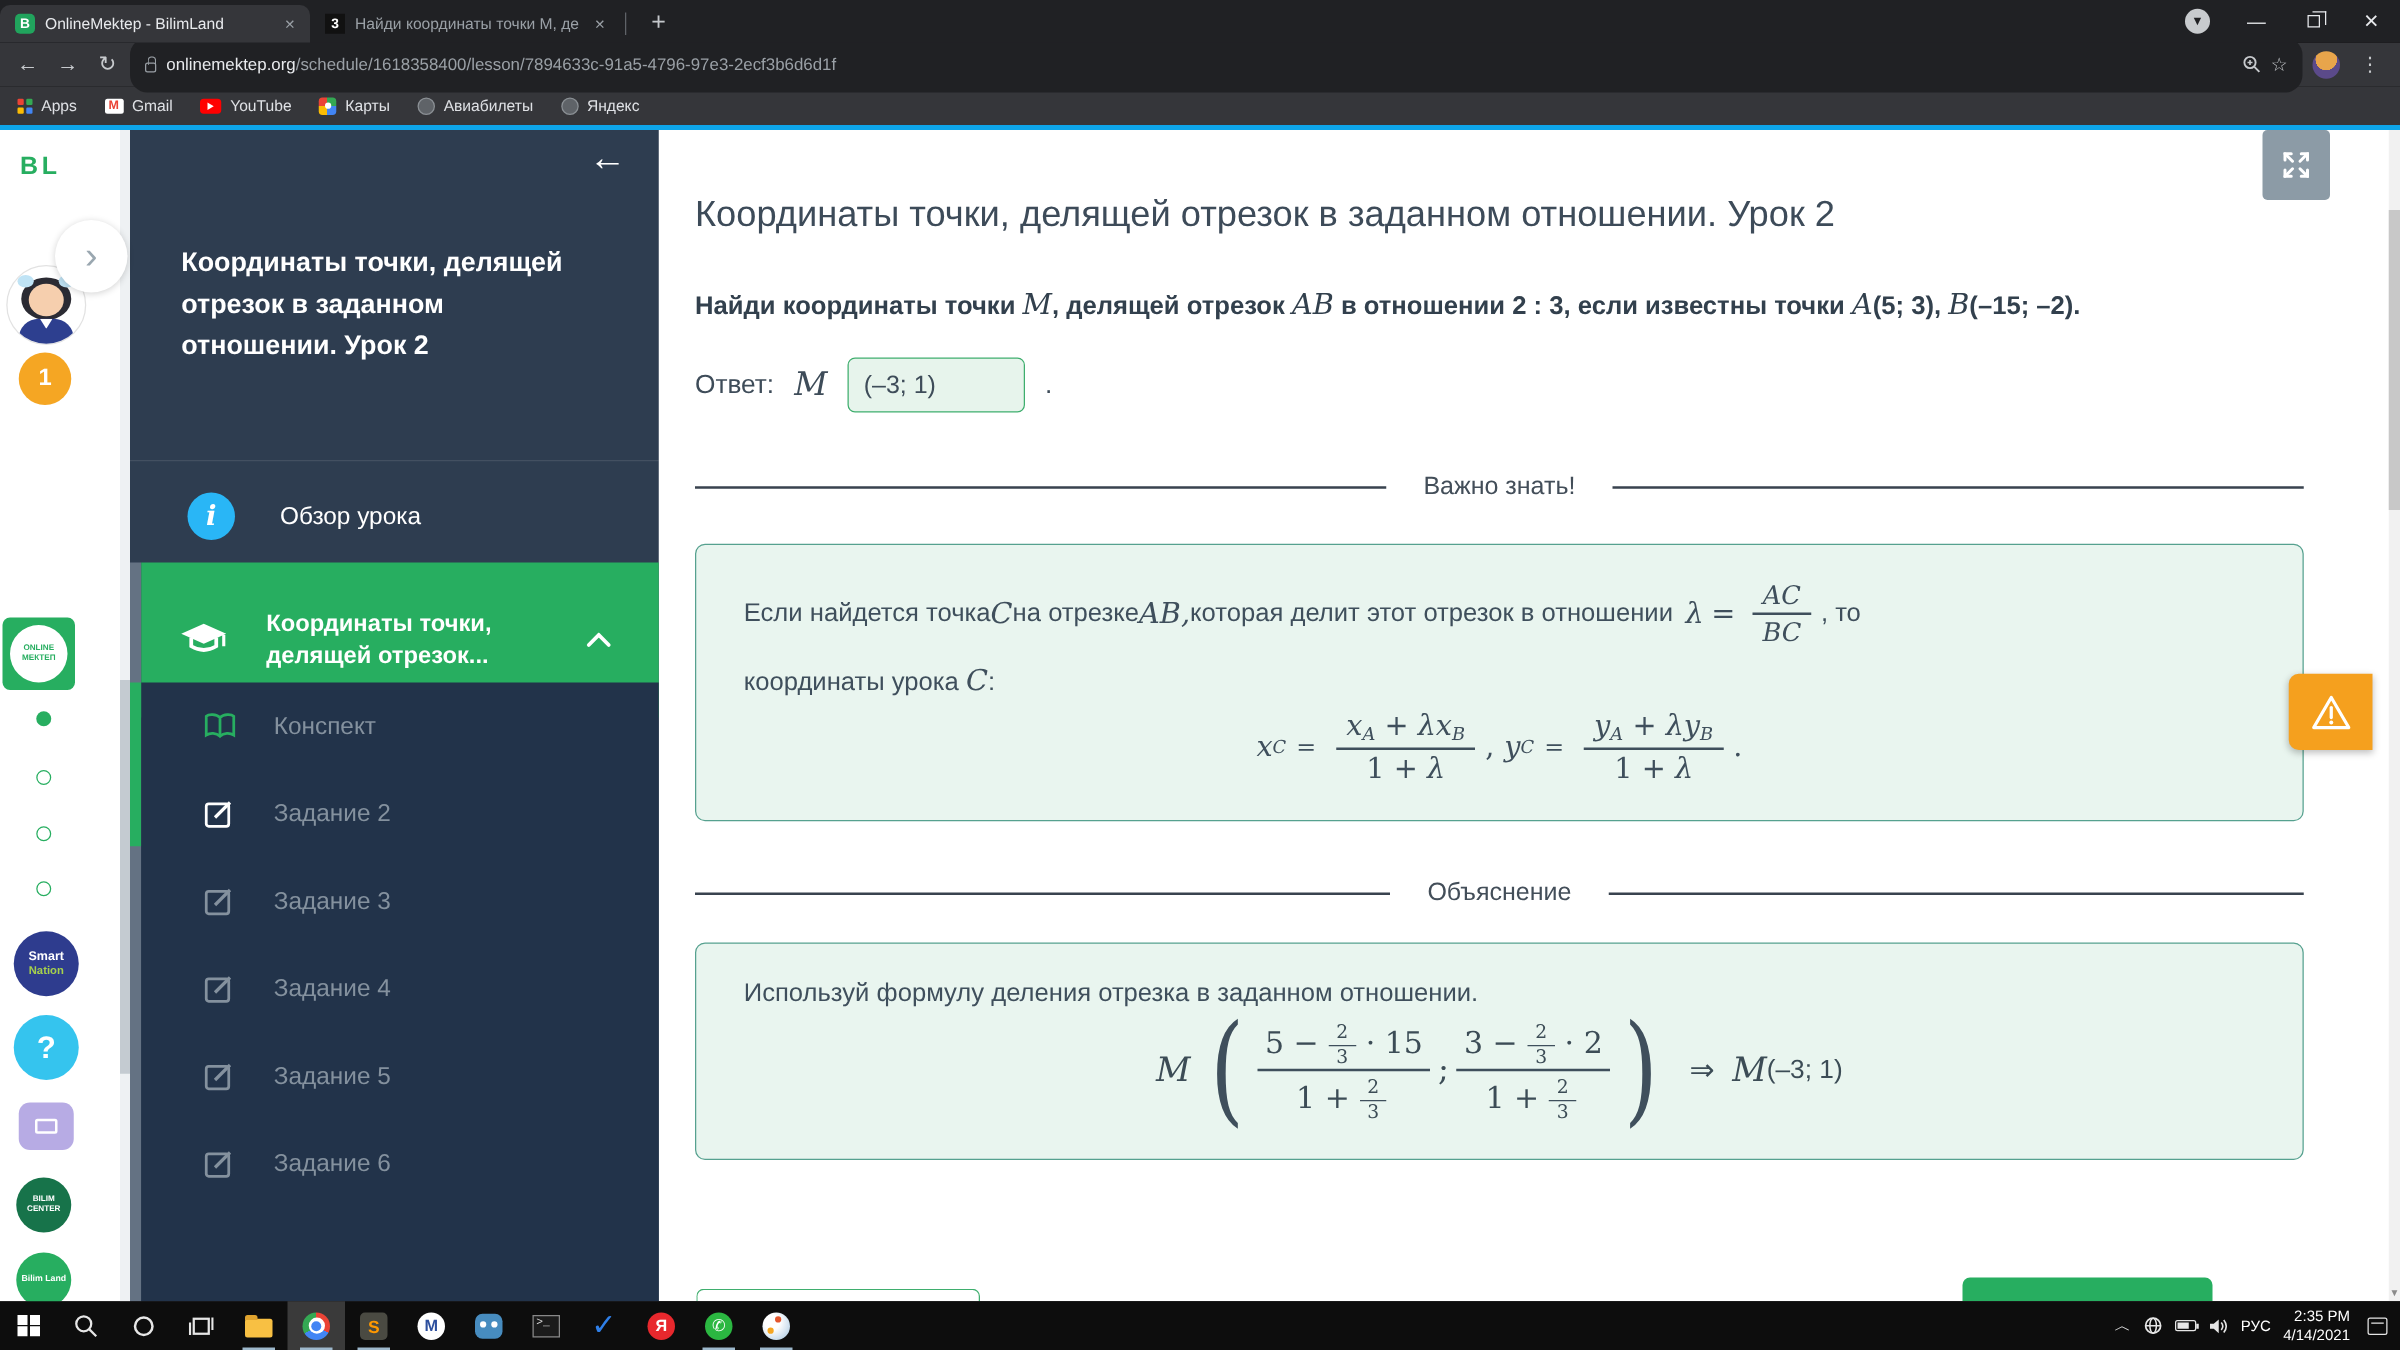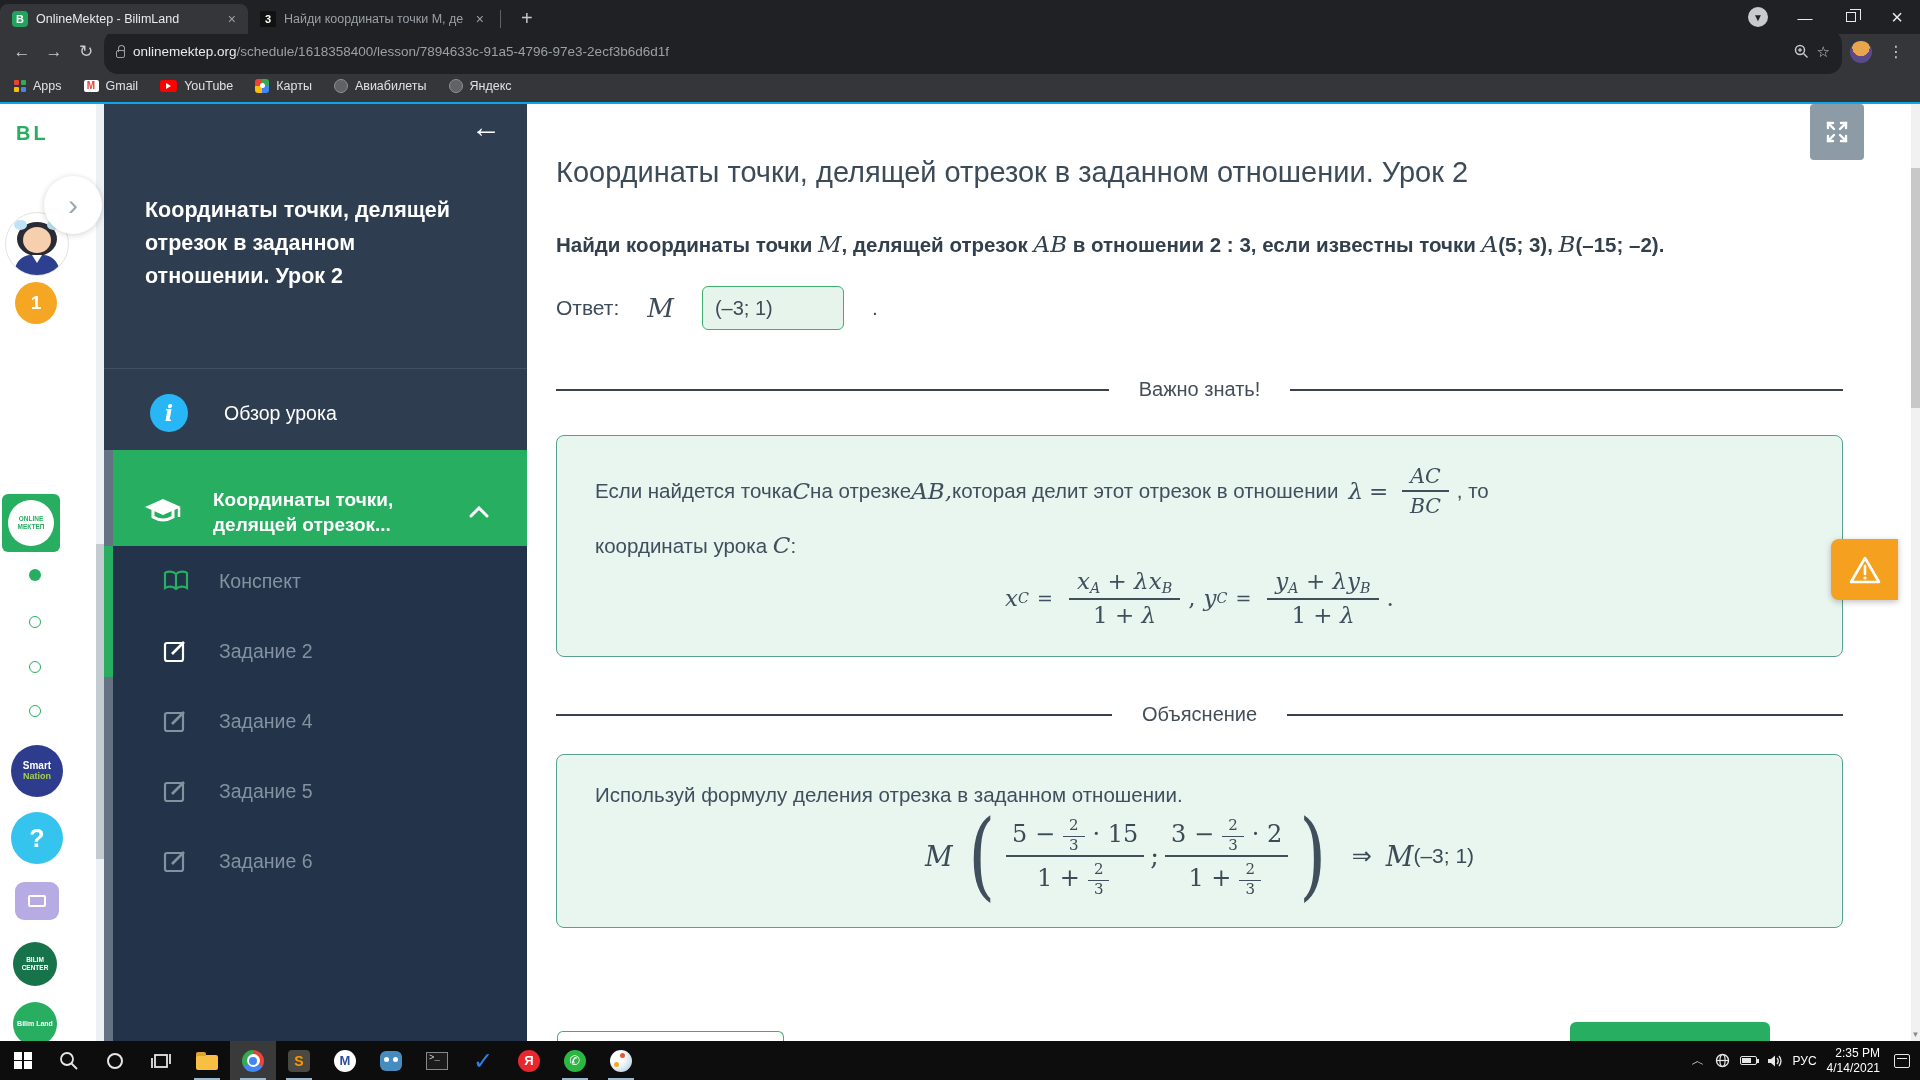--- a/index.html
+++ b/index.html
@@ -27,21 +27,21 @@
   .navbtn { width:28px; height:28px; display:flex; align-items:center; justify-content:center; color:#c7cacd; font-size:17px; border-radius:50%; }
   .urlpill { flex:1; height:44px; background:#202124; border-radius:14px; display:flex; align-items:center; padding:0 12px; gap:8px; }
   .lock { width:9px; height:8px; border:1.5px solid #9aa0a6; border-radius:2px; position:relative; margin-top:4px; }
   .lock:before { content:""; position:absolute; top:-6px; left:0.5px; width:5px; height:6px; border:1.5px solid #9aa0a6; border-bottom:none; border-radius:4px 4px 0 0; }
   .url { font-size:13.5px; color:#9aa0a6; white-space:nowrap; overflow:hidden; flex:1; }
   .url b { color:#e8eaed; font-weight:normal; }
   .pill-ic { color:#c7cacd; font-size:15px; }
   .avatar-mini { width:22px; height:22px; border-radius:50%; background:radial-gradient(circle at 50% 30%, #e8a54b 0 45%, #5b4a8a 46% 100%); margin:0 4px; }
   .kebab { color:#c7cacd; font-size:16px; padding:0 8px; }
 
-  .bookmarks { height:35px; background:#35363a; display:flex; align-items:center; padding:0 14px; gap:22px; border-bottom:2px solid #0ea5e9; }
+  .bookmarks { height:35px; background:#35363a; display:flex; align-items:center; padding:0 14px; gap:22px; border-bottom:4px solid #0ea5e9; }
   .bm { display:flex; align-items:center; gap:7px; font-size:12.5px; color:#dfe1e5; }
   .bm-apps { display:grid; grid-template-columns:repeat(2,5px); grid-gap:2px; }
   .bm-apps i { width:5px; height:5px; border-radius:1px; }
   .bm-gmail { width:15px; height:12px; background:#fff; border-radius:2px; color:#ea4335; font-size:10px; font-weight:bold; display:flex; align-items:center; justify-content:center; }
   .bm-yt { width:17px; height:12px; background:#ff0000; border-radius:3px; position:relative; }
   .bm-yt:before { content:""; position:absolute; left:6px; top:3px; border-left:5px solid #fff; border-top:3px solid transparent; border-bottom:3px solid transparent; }
   .bm-maps { width:14px; height:14px; border-radius:3px; background:conic-gradient(#34a853 0 25%, #4285f4 0 50%, #fbbc04 0 75%, #ea4335 0); position:relative; }
   .bm-maps:before { content:""; position:absolute; left:4.5px; top:4.5px; width:5px; height:5px; border-radius:50%; background:#fff; }
   .bm-globe { width:14px; height:14px; border-radius:50%; background:#5f6368; border:1.5px solid #8b9095; }
 
@@ -95,21 +95,21 @@
   .sitem .slab { margin-left:30px; font-size:19.5px; color:#84919e; }
   .sitem.current .slab { color:#fff; }
 
   
   .content { flex:1; position:relative; padding-left:29px; color:#3e4c59; overflow:hidden; }
   .expand-btn { position:absolute; top:0; right:56px; width:54px; height:56px; background:#8c9ba6; border-radius:4px; display:flex; align-items:center; justify-content:center; z-index:4; }
   .page-title { margin-top:52px; font-size:29px; font-weight:500; color:#3d4b59; }
   .mi { font-family:"DejaVu Serif",serif; font-style:italic; font-weight:normal; }
   .question { margin-top:38px; width:1292px; font-size:20.5px; font-weight:bold; color:#32404d; line-height:35px; }
   .question .mi { font-size:23px; }
-  .answer { margin-top:24px; display:flex; align-items:center; gap:28px; font-size:21px; color:#3e4c59;text-align:center; }
+  .answer { margin-top:24px; display:flex; align-items:center; gap:16px; font-size:21px; color:#3e4c59;text-align:center; }
   .answer .mi { font-size:26px; }
   .ans-input { width:142px; height:44px; background:#e7f4ec; border:1px solid #3fae6e; border-radius:6px; display:flex; align-items:center; padding-left:12px; font-size:20px; color:#3e4c59; }
   .hdiv { margin-top:48px; width:1287px; display:flex; align-items:center; }
   .hdiv .line { flex:1; height:2px; background:#39434f; }
   .hdiv .cap-t { padding:0 30px; font-size:20px; color:#434e59; }
   .gbox { margin-top:34px; width:1287px; border:1px solid #56a18f; border-radius:8px; background:#e9f5ef; padding:28px 38px; font-size:20.5px; color:#3f4f5c; }
   .gbox .mi { font-size:23px; }
   .b1l1 { display:flex; align-items:center; flex-wrap:wrap; }
   .b1l2 { margin-top:14px; }
   .frac { display:inline-flex; flex-direction:column; text-align:center; font-family:"DejaVu Serif",serif; font-style:italic; margin:0 8px; vertical-align:middle; }
@@ -329,20 +329,29 @@
           </span>
           <span class="slab">Задание 2</span>
         </div>
         <div class="sitem">
           <span class="sic">
             <svg width="25" height="25" viewBox="0 0 25 25">
                 <rect x="2" y="4" width="18" height="18" rx="2" fill="none" stroke="#84919e" stroke-width="2.2"></rect>
                 <line x1="9" y1="15" x2="21" y2="3" stroke="#84919e" stroke-width="2.6"></line>
               </svg>
           </span>
+          <span class="slab">Задание 3</span>
+        </div>
+        <div class="sitem">
+          <span class="sic">
+            <svg width="25" height="25" viewBox="0 0 25 25">
+                <rect x="2" y="4" width="18" height="18" rx="2" fill="none" stroke="#84919e" stroke-width="2.2"></rect>
+                <line x1="9" y1="15" x2="21" y2="3" stroke="#84919e" stroke-width="2.6"></line>
+              </svg>
+          </span>
           <span class="slab">Задание 4</span>
         </div>
         <div class="sitem">
           <span class="sic">
             <svg width="25" height="25" viewBox="0 0 25 25">
                 <rect x="2" y="4" width="18" height="18" rx="2" fill="none" stroke="#84919e" stroke-width="2.2"></rect>
                 <line x1="9" y1="15" x2="21" y2="3" stroke="#84919e" stroke-width="2.6"></line>
               </svg>
           </span>
           <span class="slab">Задание 5</span>

